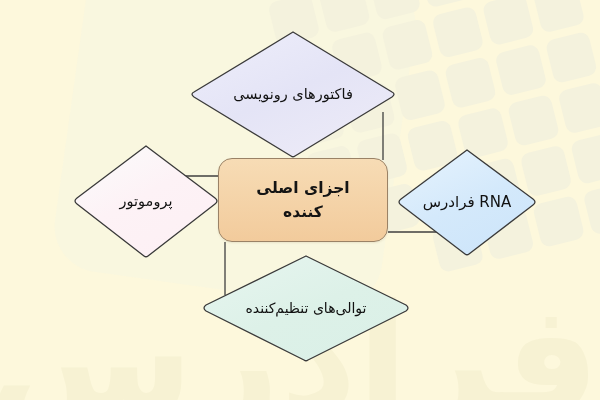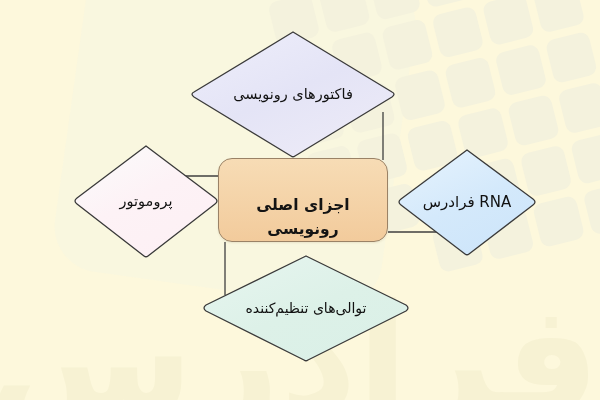--- a/index.html
+++ b/index.html
@@ -56,21 +56,21 @@
     left: 0; top: 0;
     width: 600px; height: 400px;
     pointer-events: none;
   }
 
   
   .node {
     position: absolute;
     box-sizing: border-box;
     display: flex;
-    align-items: flex-end;
+    align-items: center;
     justify-content: center;
     text-align: center;
   }
 
   
   #node-center {
     left: 218px;
     top: 158px;
     width: 170px;
     height: 84px;
@@ -236,17 +236,17 @@
         </linearGradient>
       </defs>
       <path d="M 106 4 L 206 53 Q 210 56 206 59 L 108 108 Q 106 109.5 104 108 L 6 59 Q 2 56 6 53 Z" fill="url(#gradBottom)" stroke="#3a3a3a" stroke-width="1.3" stroke-linejoin="round"></path>
     </svg>
     <div class="diamond-label">توالی‌های تنظیم‌کننده</div>
   </div>
 
   <div class="node" id="node-center">
     <div>
       <div>اجزای اصلی</div>
-      <div>رونویسی</div>
+      <div>کننده</div>
     </div>
   </div>
 
 </div>
 
 </body></html>

